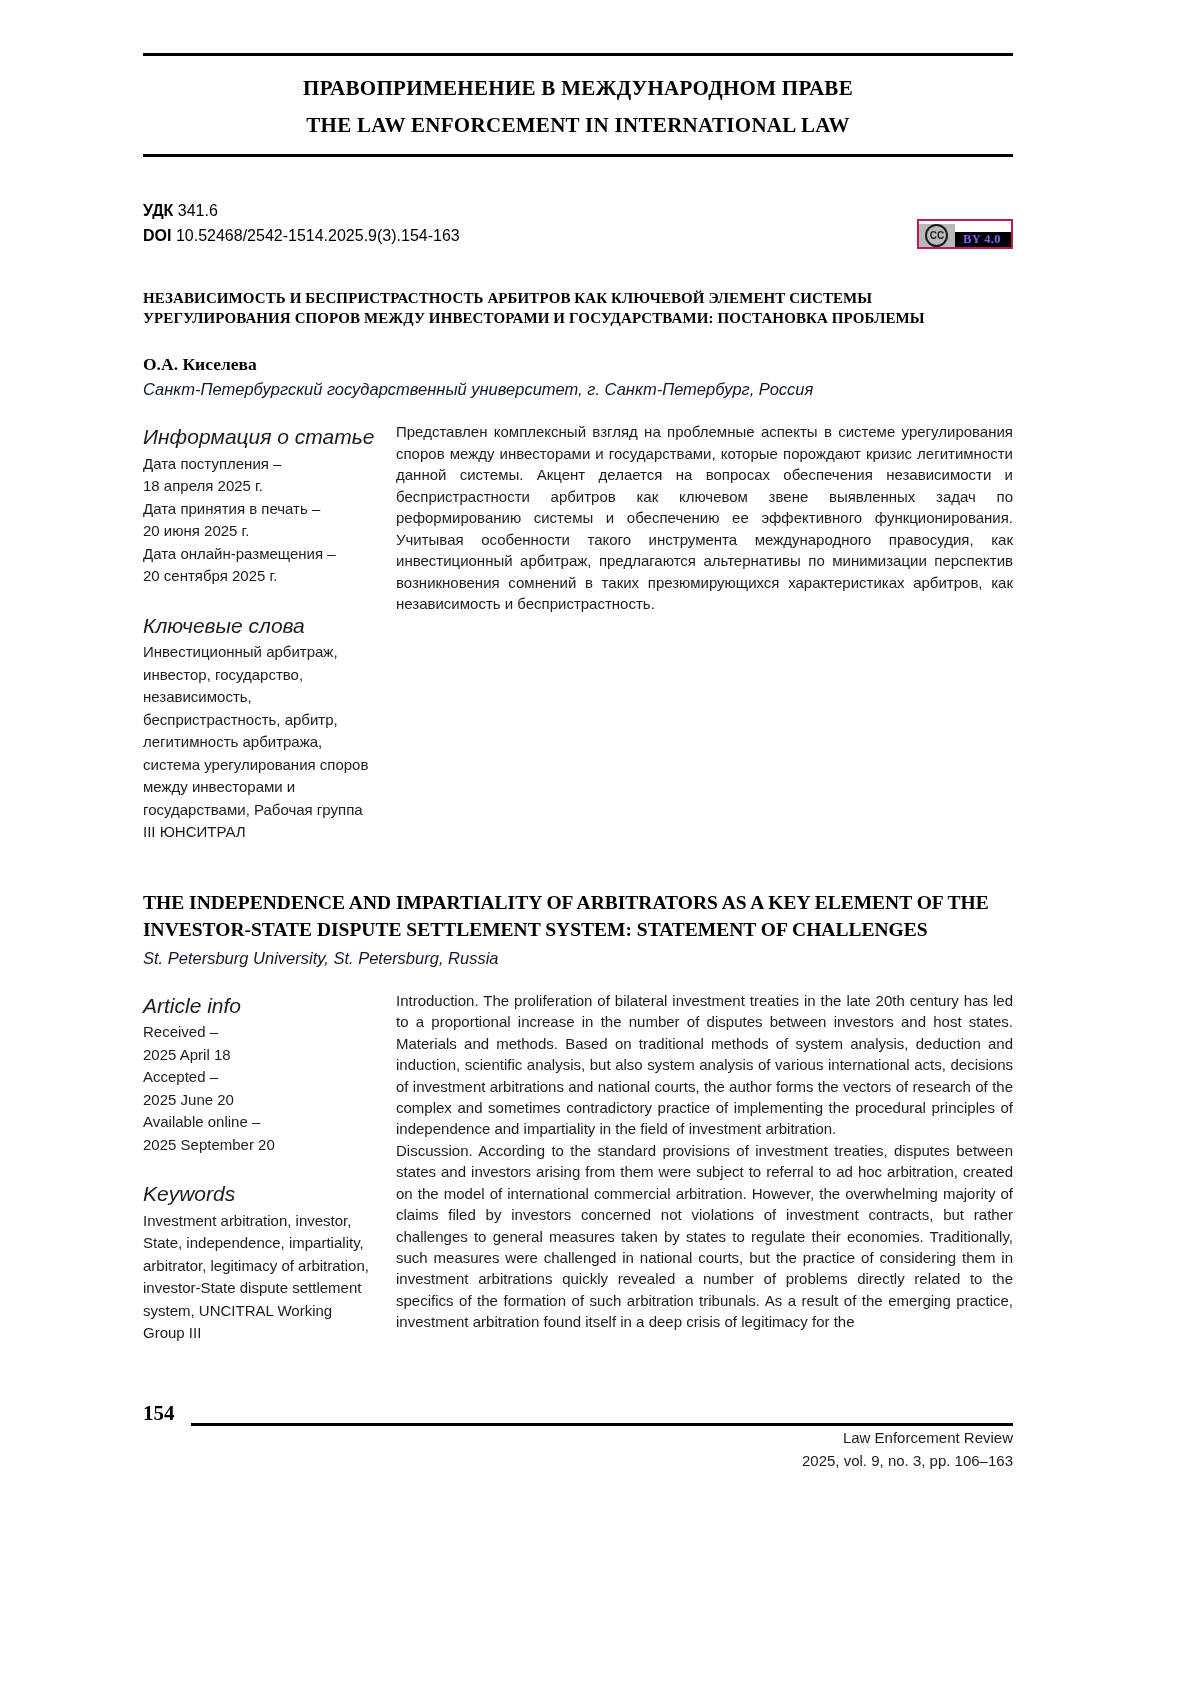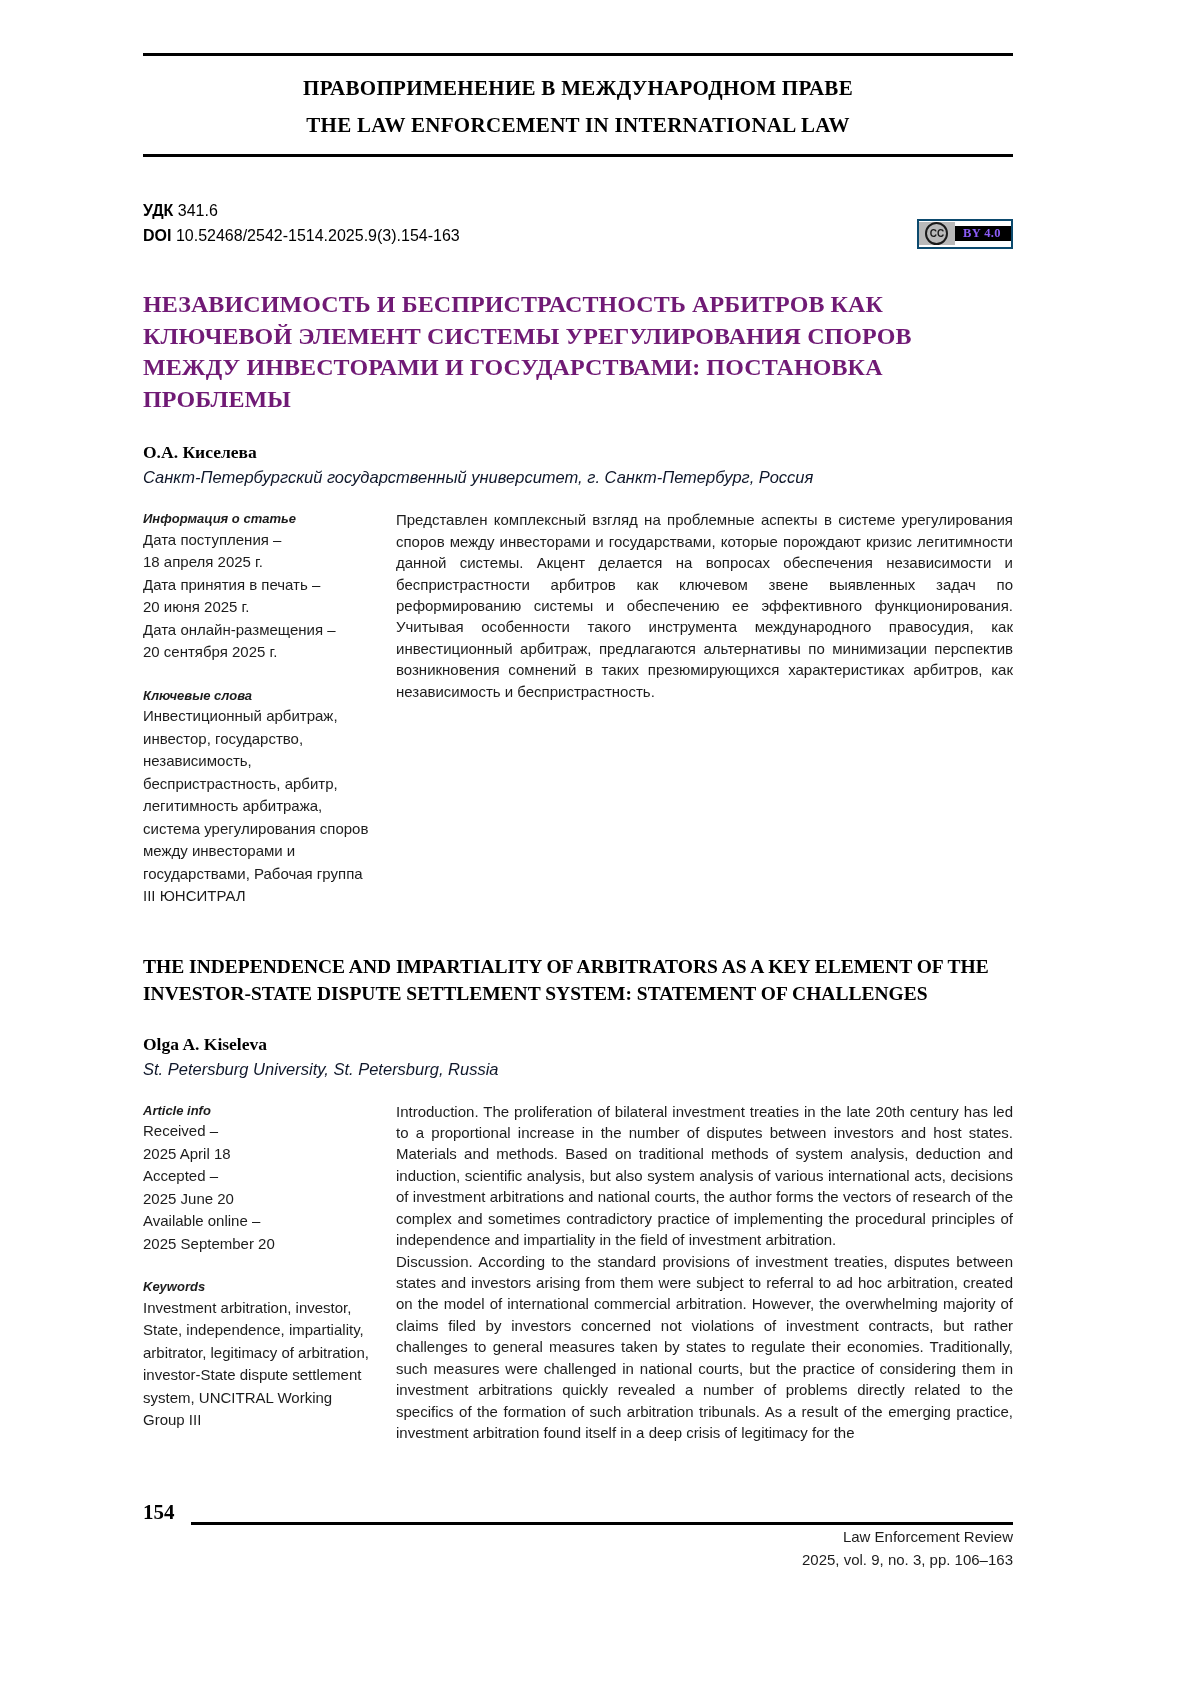--- a/index.html
+++ b/index.html
@@ -36,22 +36,22 @@
   .meta-row {
     margin-top: 42px;
     display: flex;
     justify-content: space-between;
     align-items: flex-end;
   }
   .meta-lines { font-size: 16px; line-height: 1.55; color: #000000; }
   .meta-label { font-weight: bold; }
   .cc-badge {
     display: inline-flex;
-    align-items: center;
-    border: 2px solid #0c4a6e;
+    align-items: flex-end;
+    border: 2px solid #be185d;
     height: 26px;
     box-sizing: content-box;
   }
   .cc-left {
     background: #b9b9b9;
     display: flex; align-items: center; justify-content: center;
     width: 36px;
   }
   .cc-circle {
     width: 19px; height: 19px;
@@ -71,44 +71,44 @@
     letter-spacing: 0.4px;
     min-width: 38px;
     font-family: Liberation Serif, serif;
   }
 
   
   .article-title-ru {
     margin-top: 40px;
     font-family: "Liberation Serif", "DejaVu Serif", serif;
     font-weight: bold;
-    font-size: 24px;
+    font-size: 15px;
     line-height: 1.33;
-    color: #701a75;
+    color: #000000;
     letter-spacing: 0.1px;
   }
   .author-name {
     margin-top: 26px;
     font-family: "Liberation Serif", "DejaVu Serif", serif;
     font-weight: bold;
     font-size: 17.5px;
     color: #000;
   }
   .affiliation {
     margin-top: 5px;
     font-style: italic;
     font-size: 16.5px;
     color: #0f172a;
   }
 
   
   .cols { display: flex; gap: 20px; margin-top: 22px; }
   .col-left { width: 233px; flex: 0 0 233px; font-size: 15px; line-height: 1.5; }
   .col-right { flex: 1; font-size: 15px; line-height: 1.43; text-align: justify; }
-  .info-heading { font-weight: bold; font-style: italic; font-size: 13px; }
+  .info-heading { font-weight: normal; font-style: italic; font-size: 21px; }
   .pre-line { white-space: pre-line; }
   .keywords-block { margin-top: 22px; }
   .abstract-par + .abstract-par { margin-top: 0; }
 
   
   .article-title-en {
     margin-top: 46px;
     font-family: "Liberation Serif", "DejaVu Serif", serif;
     font-weight: bold;
     font-size: 19.5px;
@@ -179,21 +179,20 @@
         <div>Инвестиционный арбитраж, инвестор, государство, независимость, беспристрастность, арбитр, легитимность арбитража, система урегулирования споров между инвесторами и государствами, Рабочая группа III ЮНСИТРАЛ</div>
       </div>
     </div>
     <div class="col-right">
       <div class="abstract-par">Представлен комплексный взгляд на проблемные аспекты в системе урегулирования споров между инвесторами и государствами, которые порождают кризис легитимности данной системы. Акцент делается на вопросах обеспечения независимости и беспристрастности арбитров как ключевом звене выявленных задач по реформированию системы и обеспечению ее эффективного функционирования. Учитывая особенности такого инструмента международного правосудия, как инвестиционный арбитраж, предлагаются альтернативы по минимизации перспектив возникновения сомнений в таких презюмирующихся характеристиках арбитров, как независимость и беспристрастность.</div>
     </div>
   </div>
 
   <div class="article-title-en">THE INDEPENDENCE AND IMPARTIALITY OF ARBITRATORS AS A KEY ELEMENT OF THE INVESTOR-STATE DISPUTE SETTLEMENT SYSTEM: STATEMENT OF CHALLENGES</div>
 
-  <div class="author-name">Olga A. Kiseleva</div>
   <div class="affiliation">St. Petersburg University, St. Petersburg, Russia</div>
 
   <div class="cols">
     <div class="col-left">
       <div class="info-heading">Article info</div>
       <div class="pre-line">Received –
 2025 April 18
 Accepted –
 2025 June 20
 Available online –

